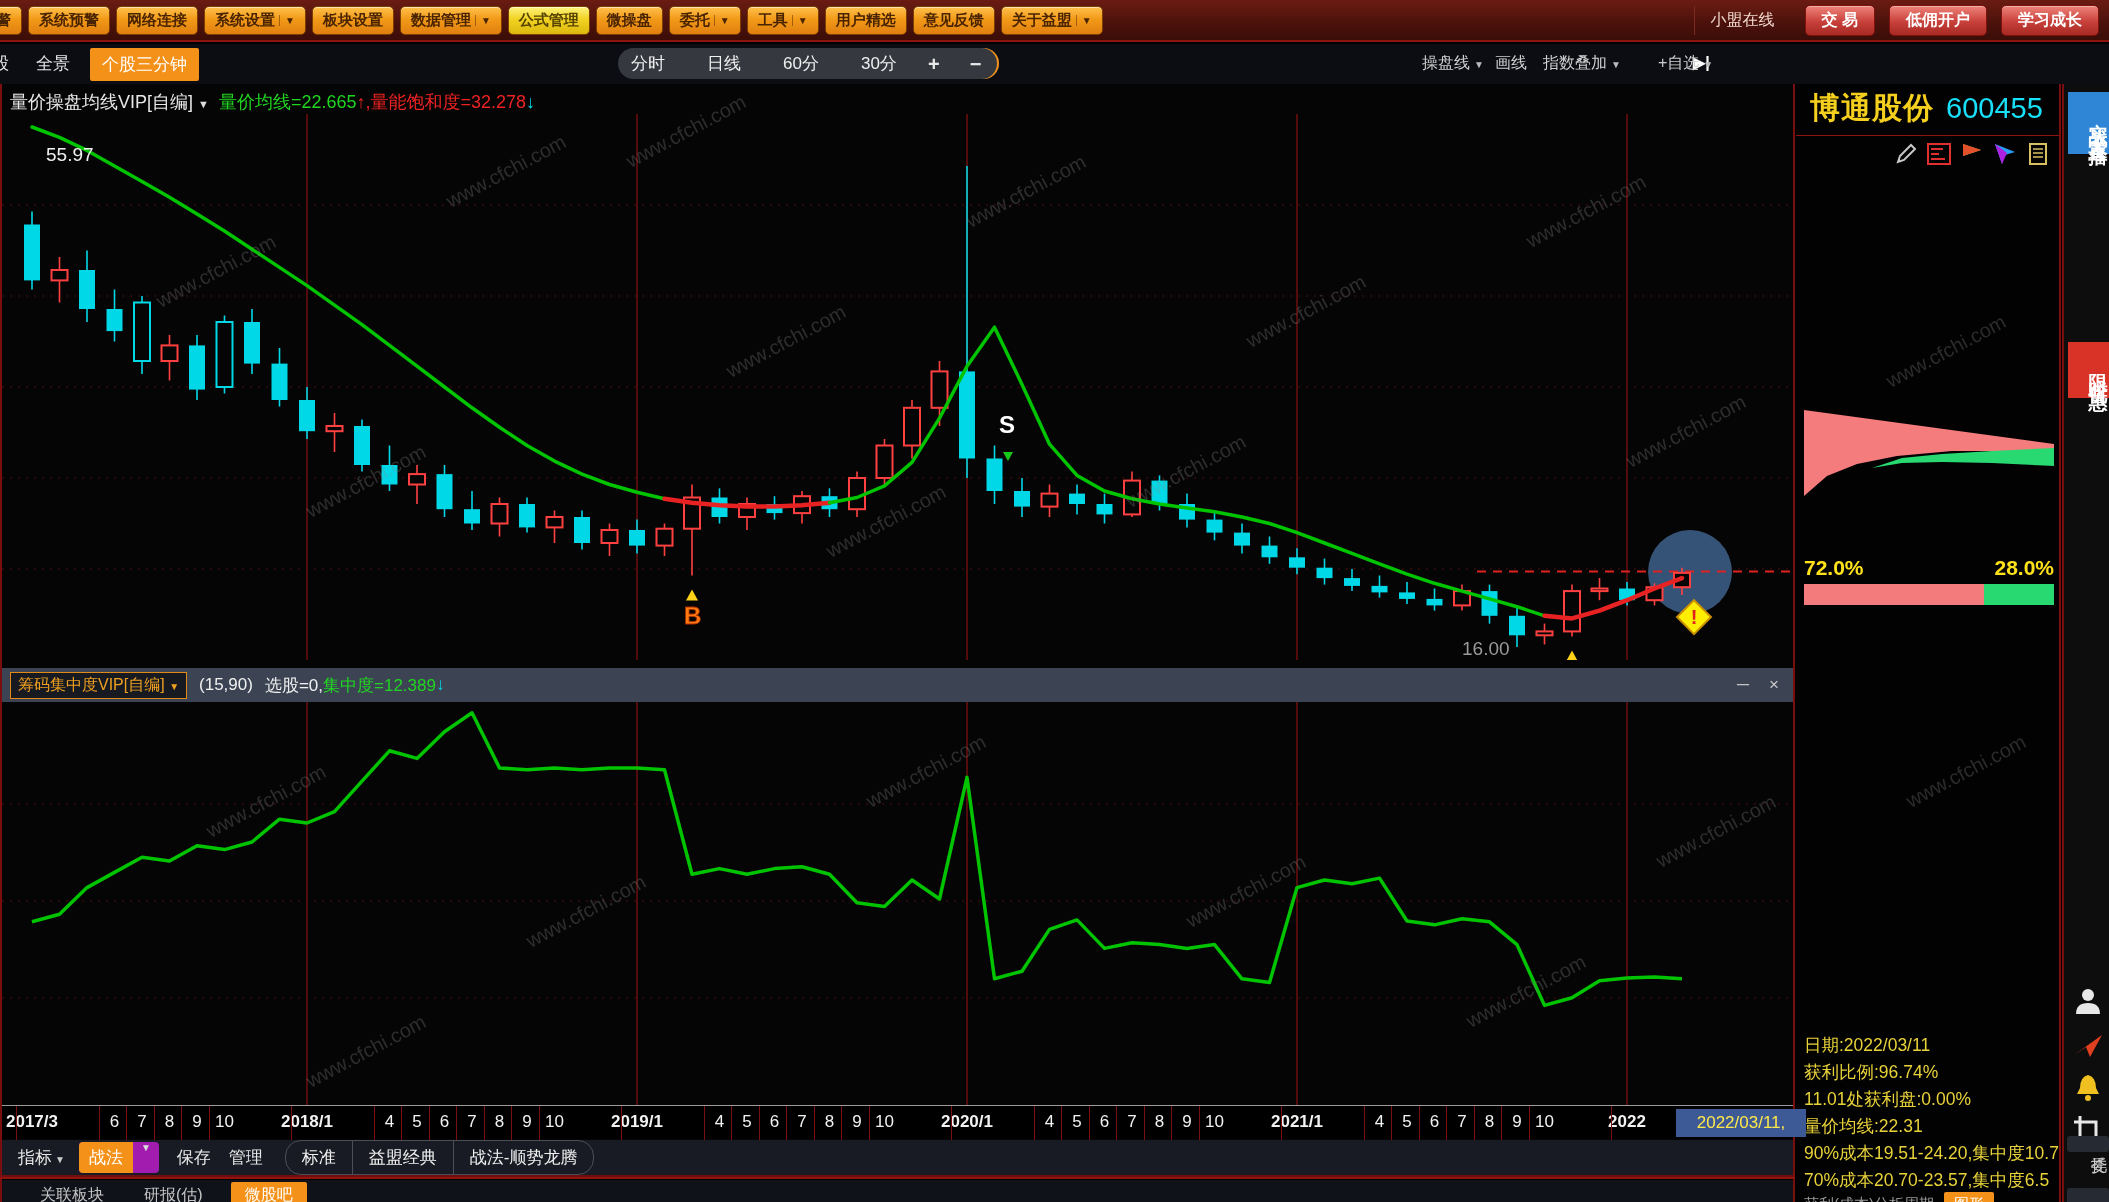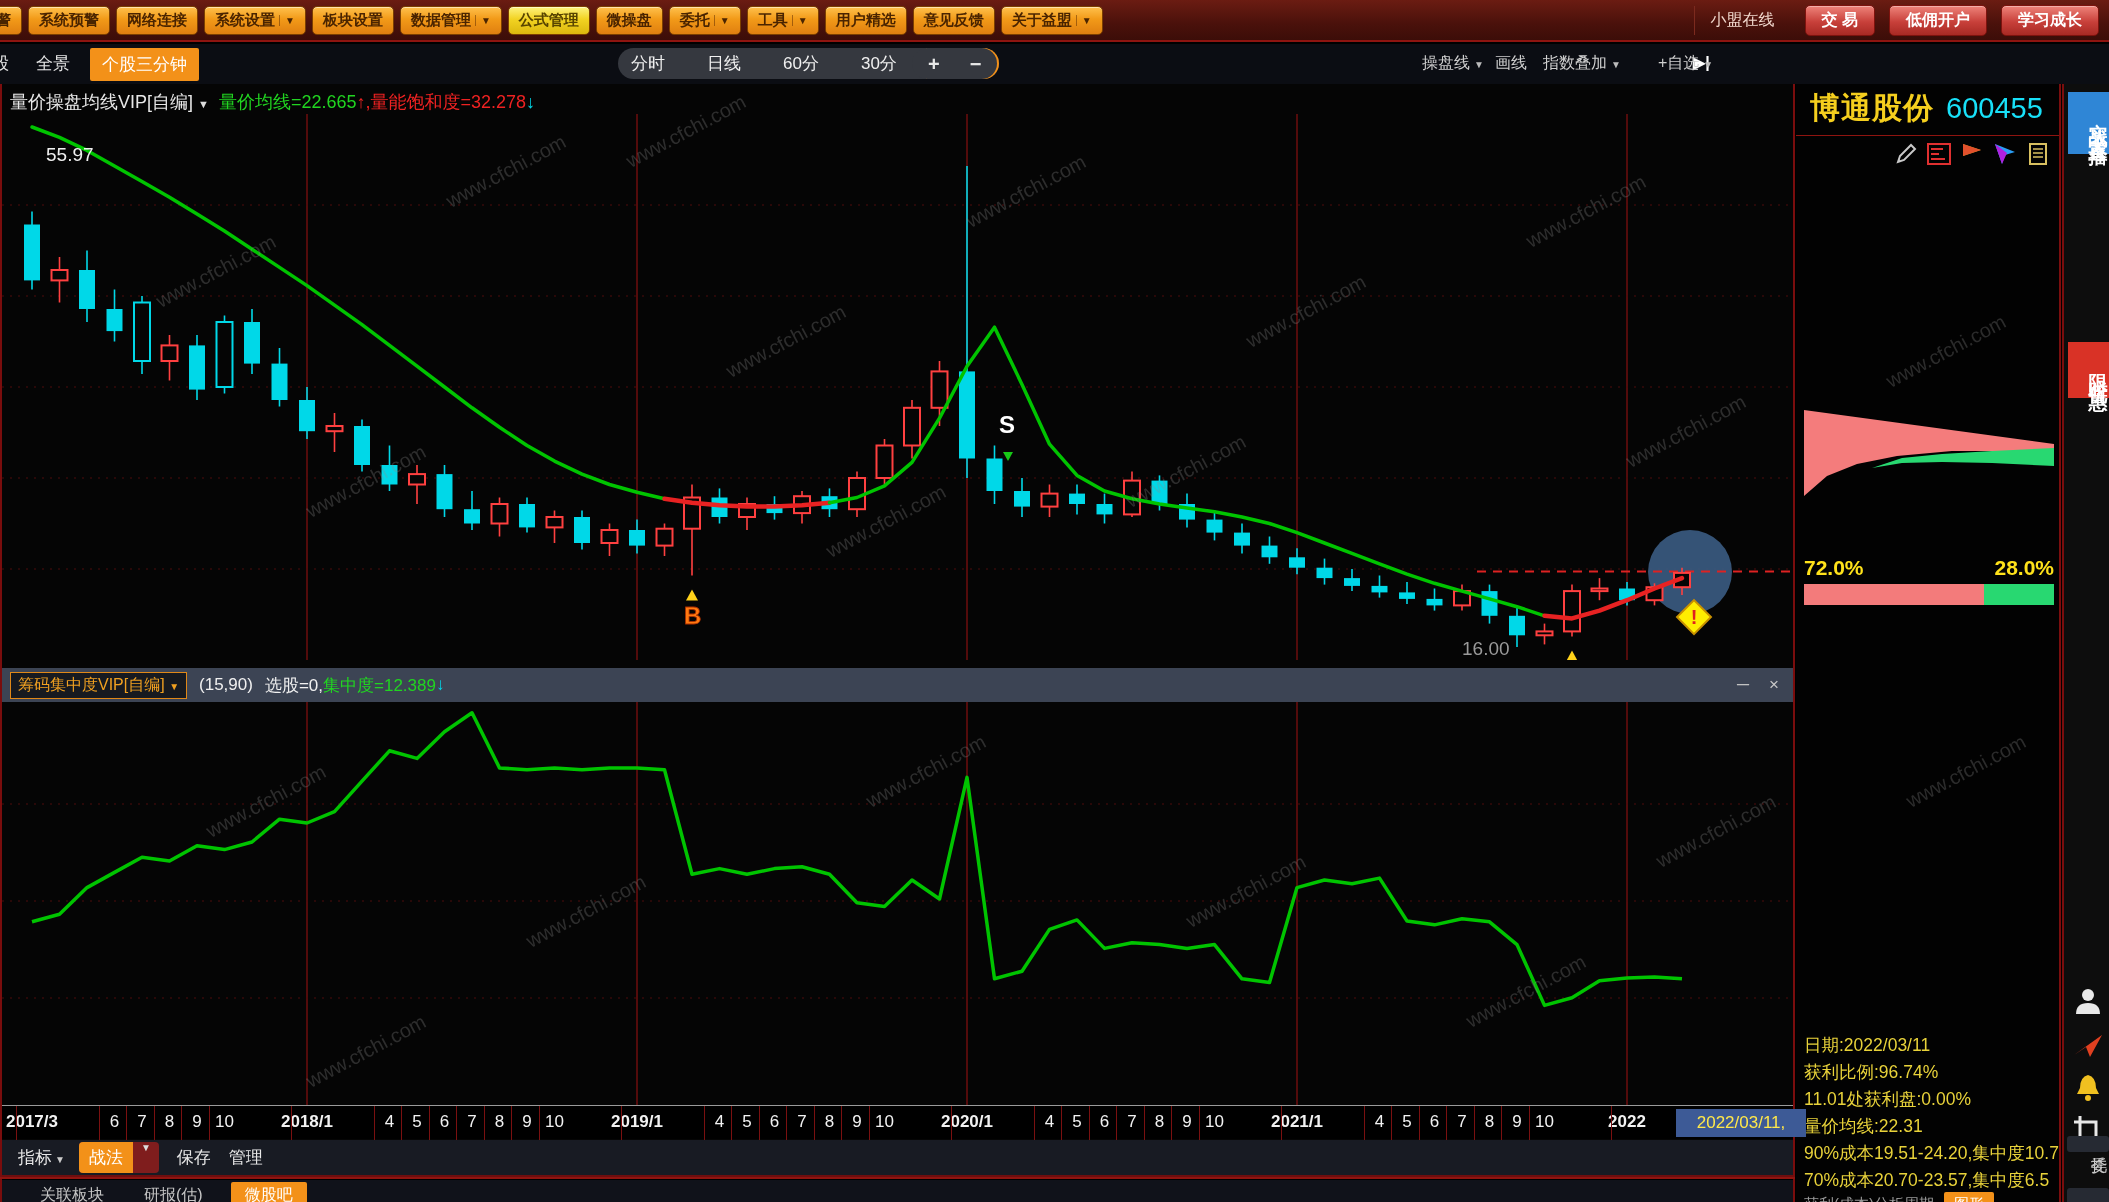--- a/index.html
+++ b/index.html
@@ -59,21 +59,21 @@
   #axis-row { position:absolute; left:2px; top:1105px; width:1791px; height:34px; background:#000; border-top:1px solid #9a9a9a; overflow:visible; }
   .ax-label { position:absolute; top:6px; color:#f2f2f2; font-size:17px; transform:translateX(-50%); white-space:nowrap; }
   .ax-tick { position:absolute; top:0; width:1px; height:34px; background:#7a1010; }
   #date-box { position:absolute; top:3px; left:1674px; width:130px; height:28px; background:#3d5a96; color:#ffe84a; font-size:17px;
     display:flex; align-items:center; justify-content:center; white-space:nowrap; z-index:8; }
 
   
   #bottom-toolbar { position:absolute; left:0; top:1140px; width:1795px; height:37px; background:#181b23; border-bottom:2px solid #6e0e0e; display:flex; align-items:center; }
   .bt-item { color:#e8e8e8; font-size:17px; margin-left:18px; white-space:nowrap; }
   .bt-item .dd { font-size:10px; color:#ccc; margin-left:3px; }
-  #bt-tactic-wrap { display:flex; margin-left:14px; background:#7f1d1d; border-radius:4px; overflow:hidden; }
+  #bt-tactic-wrap { display:flex; margin-left:14px; background:#a21caf; border-radius:4px; overflow:hidden; }
   #bt-tactic { background:#f39119; color:#fff; font-size:17px; padding:4px 10px; }
   #bt-tactic-dd { color:#ddd; font-size:10px; padding:0 8px; }
   #bt-pill { display:flex; margin-left:22px; border:1px solid #4a4e58; border-radius:16px; overflow:hidden; }
   .bt-pill-item { color:#f0f0f0; font-size:17px; padding:5px 16px; border-left:1px solid #4a4e58; white-space:nowrap;}
   .bt-pill-item:first-child { border-left:none; }
 
   #bottom-row { position:absolute; left:0; top:1180px; width:1795px; height:30px; background:#10121a; display:flex; align-items:center; }
   .br-item { color:#c5c5c5; font-size:16px; margin-left:40px; white-space:nowrap;}
   .br-item.chip { background:#f39119; color:#fff; padding:3px 14px; border-radius:2px; margin-left:28px;}
 
@@ -583,20 +583,25 @@
     </div>
 
   <div id="bottom-toolbar">
     <span class="bt-item"><span>指标</span><span class="dd">▼</span></span>
     <span id="bt-tactic-wrap">
       <span id="bt-tactic">战法</span>
       <span id="bt-tactic-dd">▼</span>
     </span>
     <span class="bt-item">保存</span>
     <span class="bt-item">管理</span>
+    <span id="bt-pill">
+        <span class="bt-pill-item">标准</span>
+        <span class="bt-pill-item">益盟经典</span>
+        <span class="bt-pill-item">战法-顺势龙腾</span>
+      </span>
   </div>
 
   <div id="bottom-row">
       <span class="br-item">关联板块</span>
       <span class="br-item">研报(估)</span>
       <span class="br-item chip">微股吧</span>
     </div>
 
   <div id="right-panel">
     <div id="stock-row">

